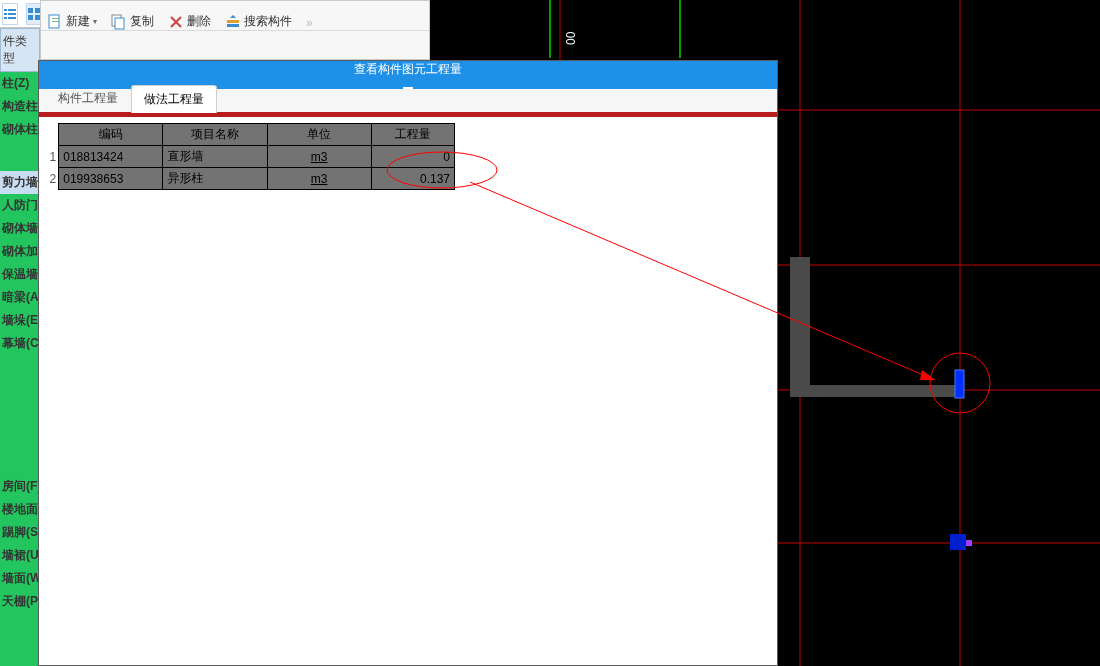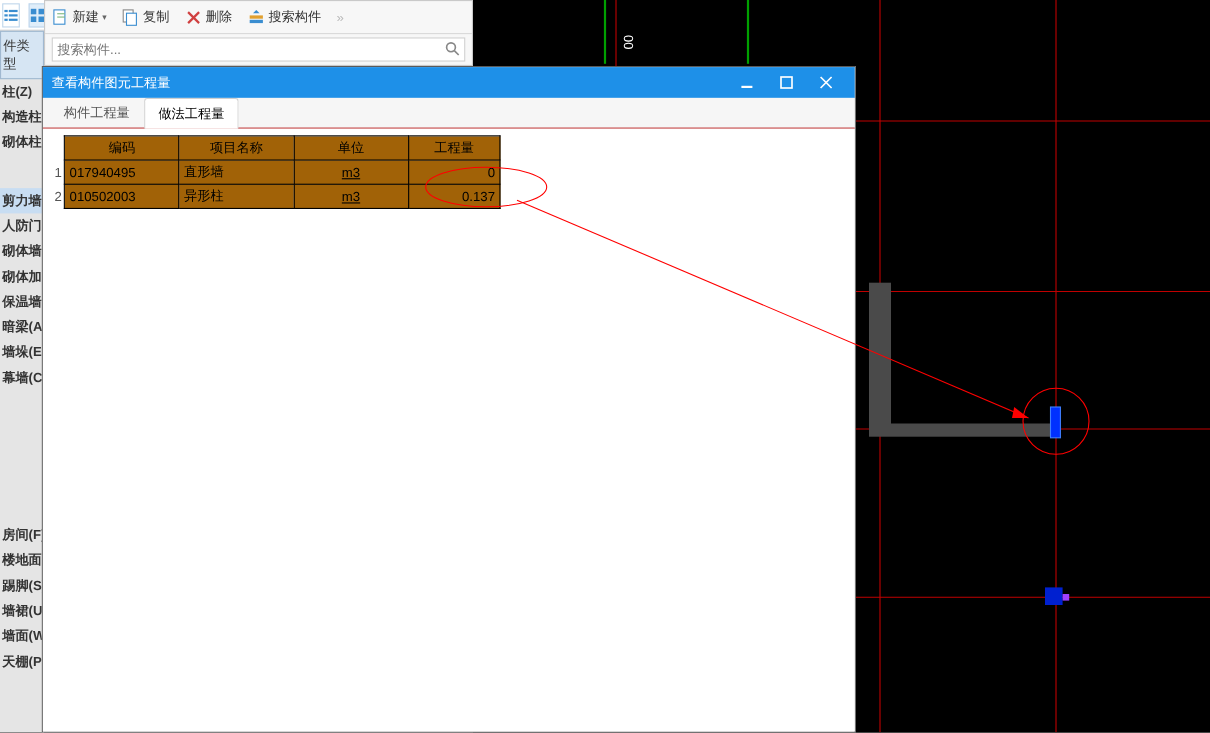--- a/index.html
+++ b/index.html
@@ -1,54 +1,54 @@
 <!DOCTYPE html>
 <html><head>
 <meta charset="utf-8">
 <style>
 * { margin:0; padding:0; box-sizing:border-box; font-family:"Microsoft YaHei","SimSun",sans-serif; font-size:12px; }
 body { width:1100px; height:666px; background:#000; overflow:hidden; position:relative; }
 .root { position:relative; width:1100px; height:666px; }
 
 
-.sidebar { position:absolute; left:0; top:0; width:40px; height:666px; background:#e5e5e5; z-index:2; }
+.sidebar { position:absolute; left:0; top:0; width:40px; height:666px; background:#22c55e; z-index:2; }
 .sidebar .type-hdr { background:#D6E5F3; padding:4px 2px; color:#333; border:1px solid #A0B8D0; }
 .sidebar .item { padding:3px 2px; color:#333; white-space:nowrap; cursor:default;font-weight:bold; }
 .sidebar .item.sel { background:#C8DDF2; }
 
 
 .top-tools { position:absolute; left:40px; top:0; width:390px; height:60px; background:#F7F7F7; border:1px solid #C9C9C9; z-index:3; }
-.top-tools .row1 { display:flex; align-items:center; height:30px; padding:0 6px; gap:14px; border-bottom:1px solid #DADADA; }
+.top-tools .row1 { display:flex; align-items:flex-end; height:30px; padding:0 6px; gap:14px; border-bottom:1px solid #DADADA; }
 .top-tools .row2 { display:flex; align-items:center; height:28px; padding:0 6px; }
 .tb-ic { width:16px; height:16px; display:inline-block; vertical-align:middle; }
 .tb-btn { display:flex; align-items:center; gap:3px; color:#333; cursor:pointer; }
 .tb-btn .caret { font-size:8px; color:#666; }
 .tab-head { padding:3px 8px; color:#888; border-bottom:2px solid transparent; margin-right:4px; }
 .search { flex:1; display:flex; align-items:center; border:1px solid #CFCFCF; height:22px; padding:0 4px; background:#fff; }
 .search input { flex:1; border:none; outline:none; color:#999; background:transparent; }
 .search .mag { color:#888; }
 .view-ic { width:22px; height:22px; border:1px solid #BFD6EC; margin-right:4px; display:flex; align-items:center; justify-content:center; background:#fff; }
 
 
 .cad { position:absolute; left:430px; top:0; width:670px; height:666px; background:#000; z-index:1; }
 .cad svg { width:670px; height:666px; display:block; }
 
 
 .dlg { position:absolute; left:38px; top:60px; width:740px; height:606px; background:#fff; border:1px solid #5A5A5A; z-index:5; display:flex; flex-direction:column; }
-.dlg .titlebar { height:28px; background:#1E90E8; color:#fff; display:flex; align-items:center; padding:0 8px; }
+.dlg .titlebar { height:28px; background:#1E90E8; color:#fff; display:flex; align-items:center; padding:0 8px;flex-direction:column; }
 .dlg .titlebar .t { flex:1; }
 .dlg .titlebar .winbtn { width:36px; height:28px; display:flex; align-items:center; justify-content:center; cursor:pointer; }
-.dlg .tabs { height:28px; display:flex; align-items:flex-end; padding:0 6px; border-bottom:1px solid #b91c1c; background:#F6F6F6; }
+.dlg .tabs { height:28px; display:flex; align-items:flex-end; padding:0 6px; border-bottom:5px solid #b91c1c; background:#F6F6F6; }
 .dlg .tabs .tab { padding:5px 12px; color:#555; border:1px solid transparent; border-bottom:none; cursor:pointer; }
 .dlg .tabs .tab.active { background:#fff; border-color:#CFCFCF; color:#000000; border-radius:3px 3px 0 0; position:relative; top:1px; }
 .dlg .body { flex:1; padding:6px 6px; background:#fff; overflow:auto; }
 
 
 .qt { border-collapse:collapse; width:410px; }
-.qt th, .qt td { border:1px solid #000; padding:2px 4px; height:18px; background:#a16207; }
+.qt th, .qt td { border:1px solid #000; padding:2px 4px; height:18px; background:#737373; }
 .qt th { font-weight:normal; text-align:center; }
 .qt td.num { text-align:right; }
 .qt td.ctr { text-align:center;text-decoration:underline; }
 .qt td.rn { border:none; background:transparent; width:12px; text-align:right; padding-right:2px; color:#555; }
 
 
 .annot { position:absolute; left:0; top:0; width:1100px; height:666px; z-index:6; pointer-events:none; }
 </style>
 </head>
 <body>
@@ -131,31 +131,20 @@
     <span class="tb-btn">
       <svg class="tb-ic">
             <rect x="2" y="6" width="12" height="3" fill="#E0A030"></rect>
             <rect x="2" y="10" width="12" height="3" fill="#3A8DD0"></rect>
             <path d="M8 1 L11 4 L5 4 Z" fill="#3A8DD0"></path>
           </svg>
       <span>搜索构件</span>
     </span>
     <span style="color:#BBB;">»</span>
   </div>
-  <div class="row2">
-    <div class="search">
-      <input placeholder="搜索构件..." style="">
-      <span class="mag">
-        <svg width="14" height="14">
-              <circle cx="6" cy="6" r="4" fill="none" stroke="#888" stroke-width="1.5"></circle>
-              <line x1="9" y1="9" x2="13" y2="13" stroke="#888" stroke-width="1.5"></line>
-            </svg>
-      </span>
-    </div>
-  </div>
 </div>
 
 <div class="cad">
   <svg>
 
     <line x1="130" y1="0" x2="130" y2="666" stroke="#C00000" stroke-width="1"></line>
     <line x1="370" y1="0" x2="370" y2="666" stroke="#C00000" stroke-width="1"></line>
     <line x1="530" y1="0" x2="530" y2="666" stroke="#C00000" stroke-width="1"></line>
     <line x1="0" y1="110" x2="670" y2="110" stroke="#C00000" stroke-width="1"></line>
     <line x1="0" y1="265" x2="670" y2="265" stroke="#C00000" stroke-width="1"></line>
@@ -208,28 +197,28 @@
         <th style="border:none;background:transparent;width:12px;"></th>
         <th style="width:100px;">编码</th>
         <th style="width:100px;">项目名称</th>
         <th style="width:100px;">单位</th>
         <th style="width:80px;">工程量</th>
       </tr>
           </thead>
       <tbody id="qt-body">
             <tr>
               <td class="rn">1</td>
-              <td>017940495</td>
+              <td>018813424</td>
               <td>直形墙</td>
               <td class="ctr">m3</td>
               <td class="num">0</td>
             </tr>
             <tr>
               <td class="rn">2</td>
-              <td>010502003</td>
+              <td>019938653</td>
               <td>异形柱</td>
               <td class="ctr">m3</td>
               <td class="num">0.137</td>
             </tr>
           </tbody>
     </table>
   </div>
 </div>
 
 <svg class="annot">

